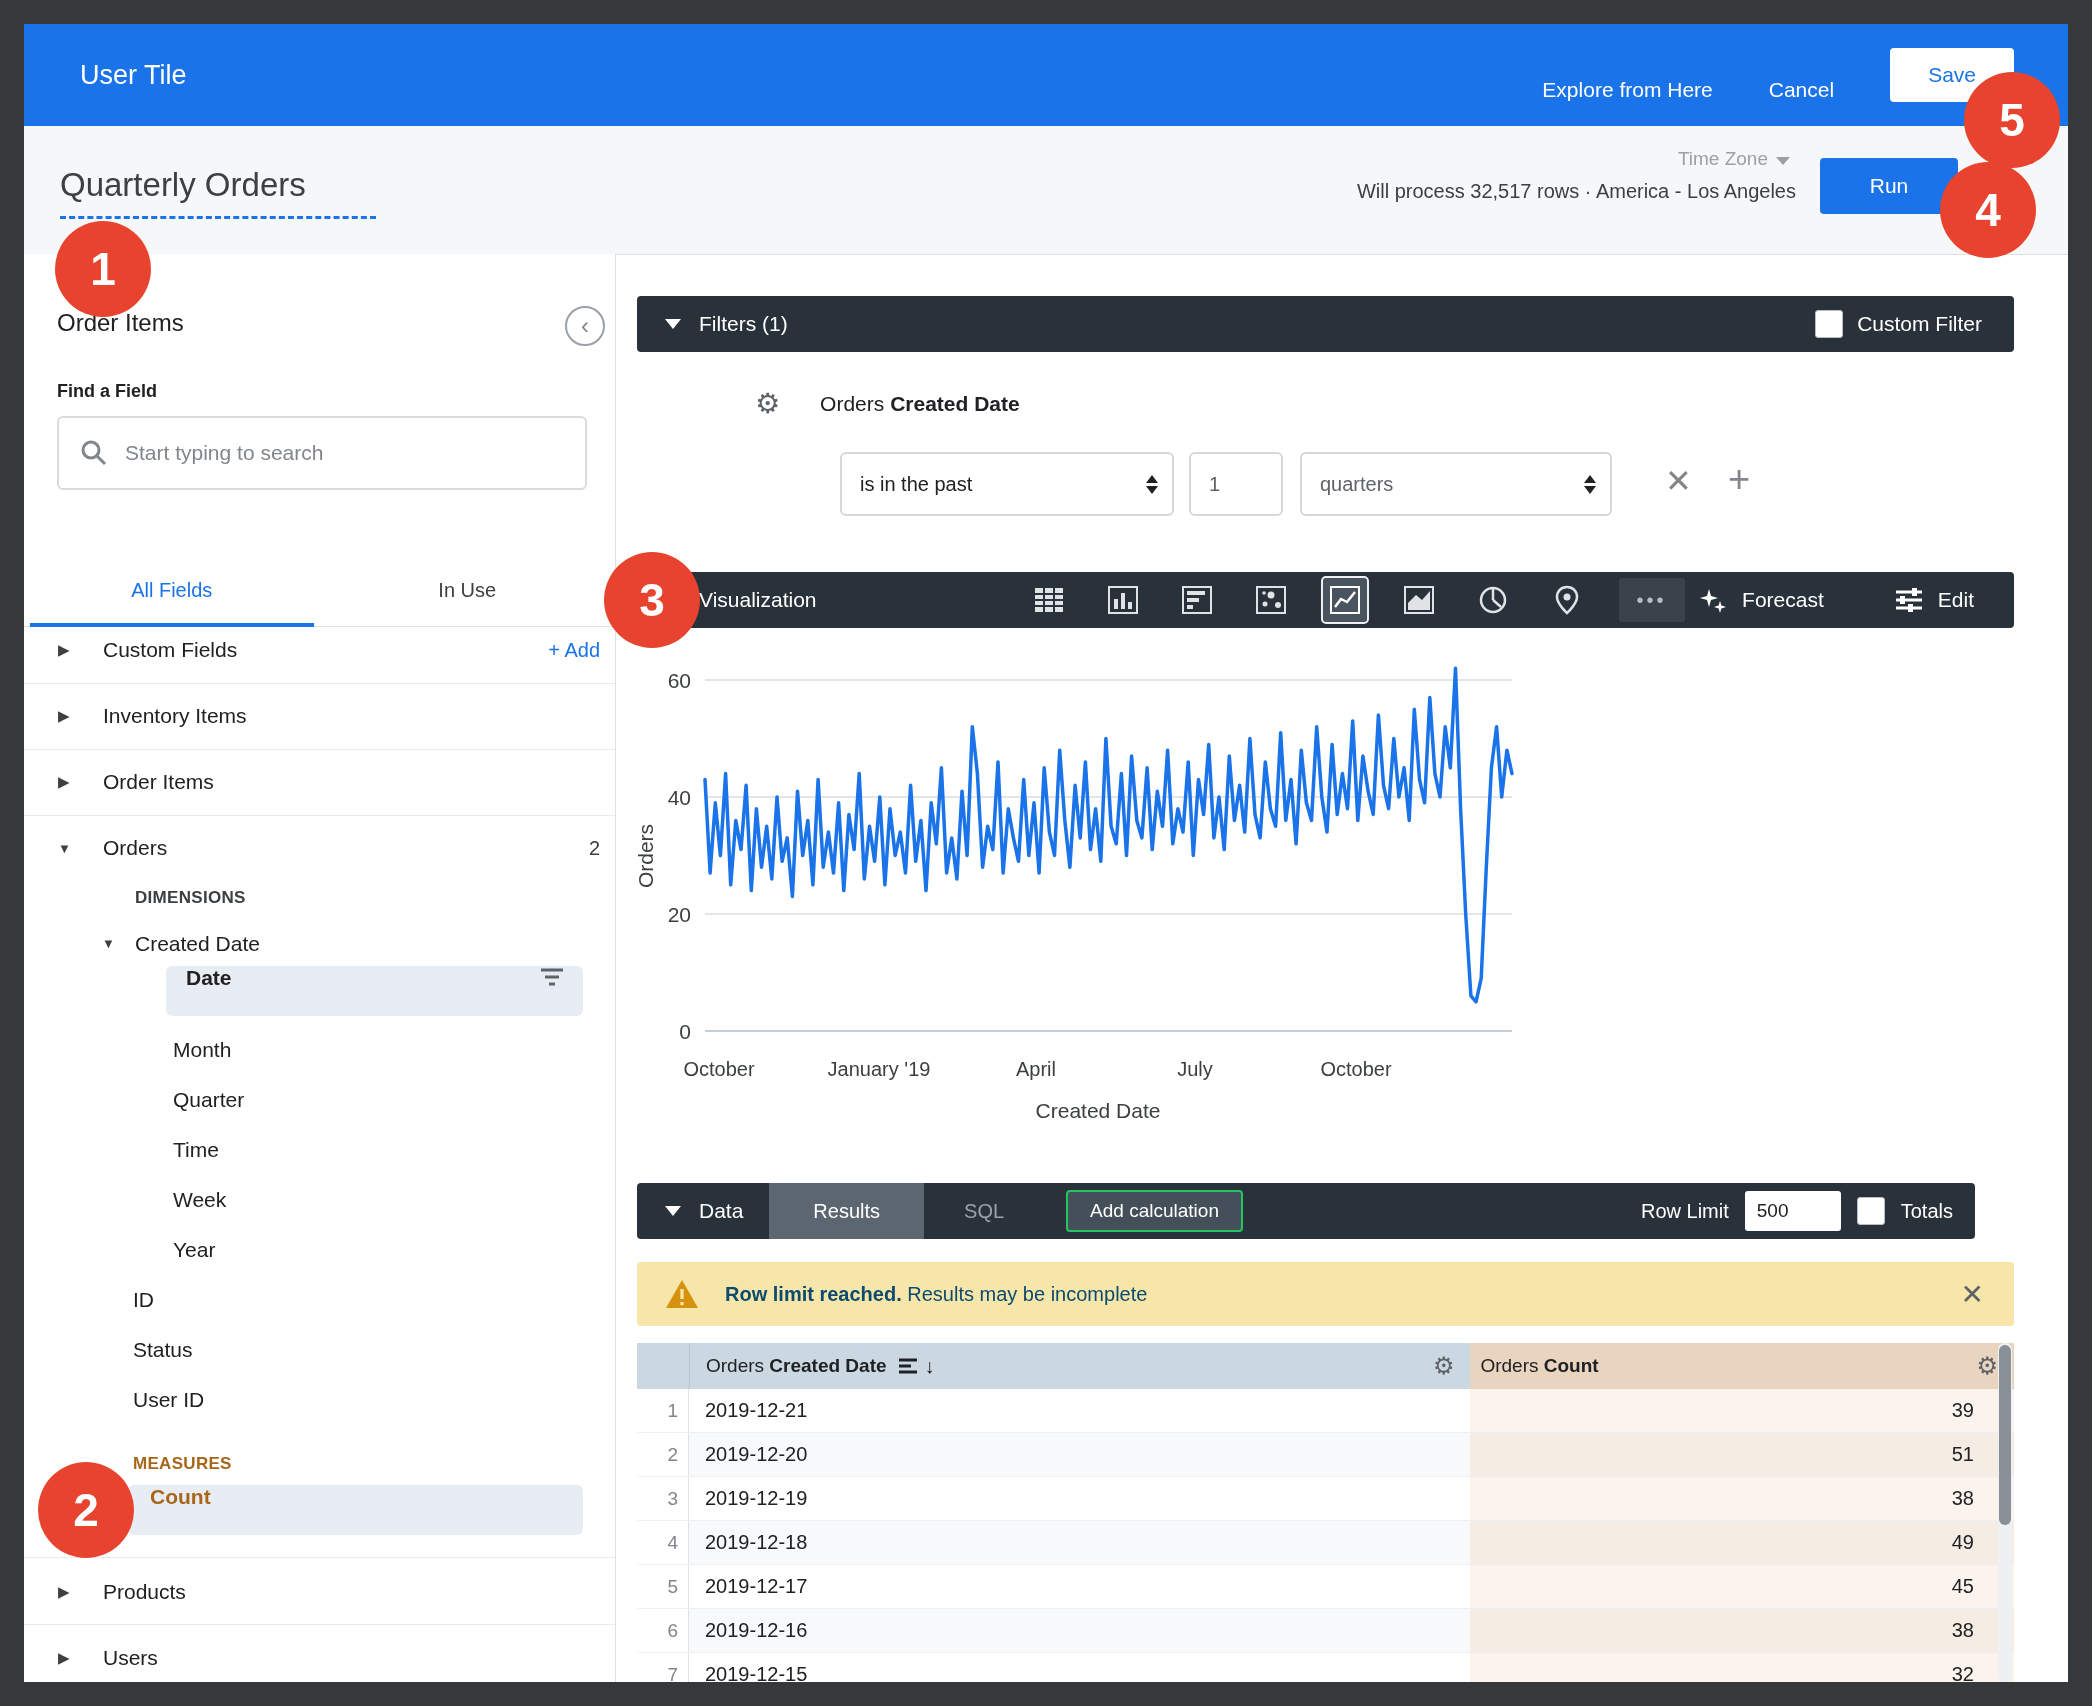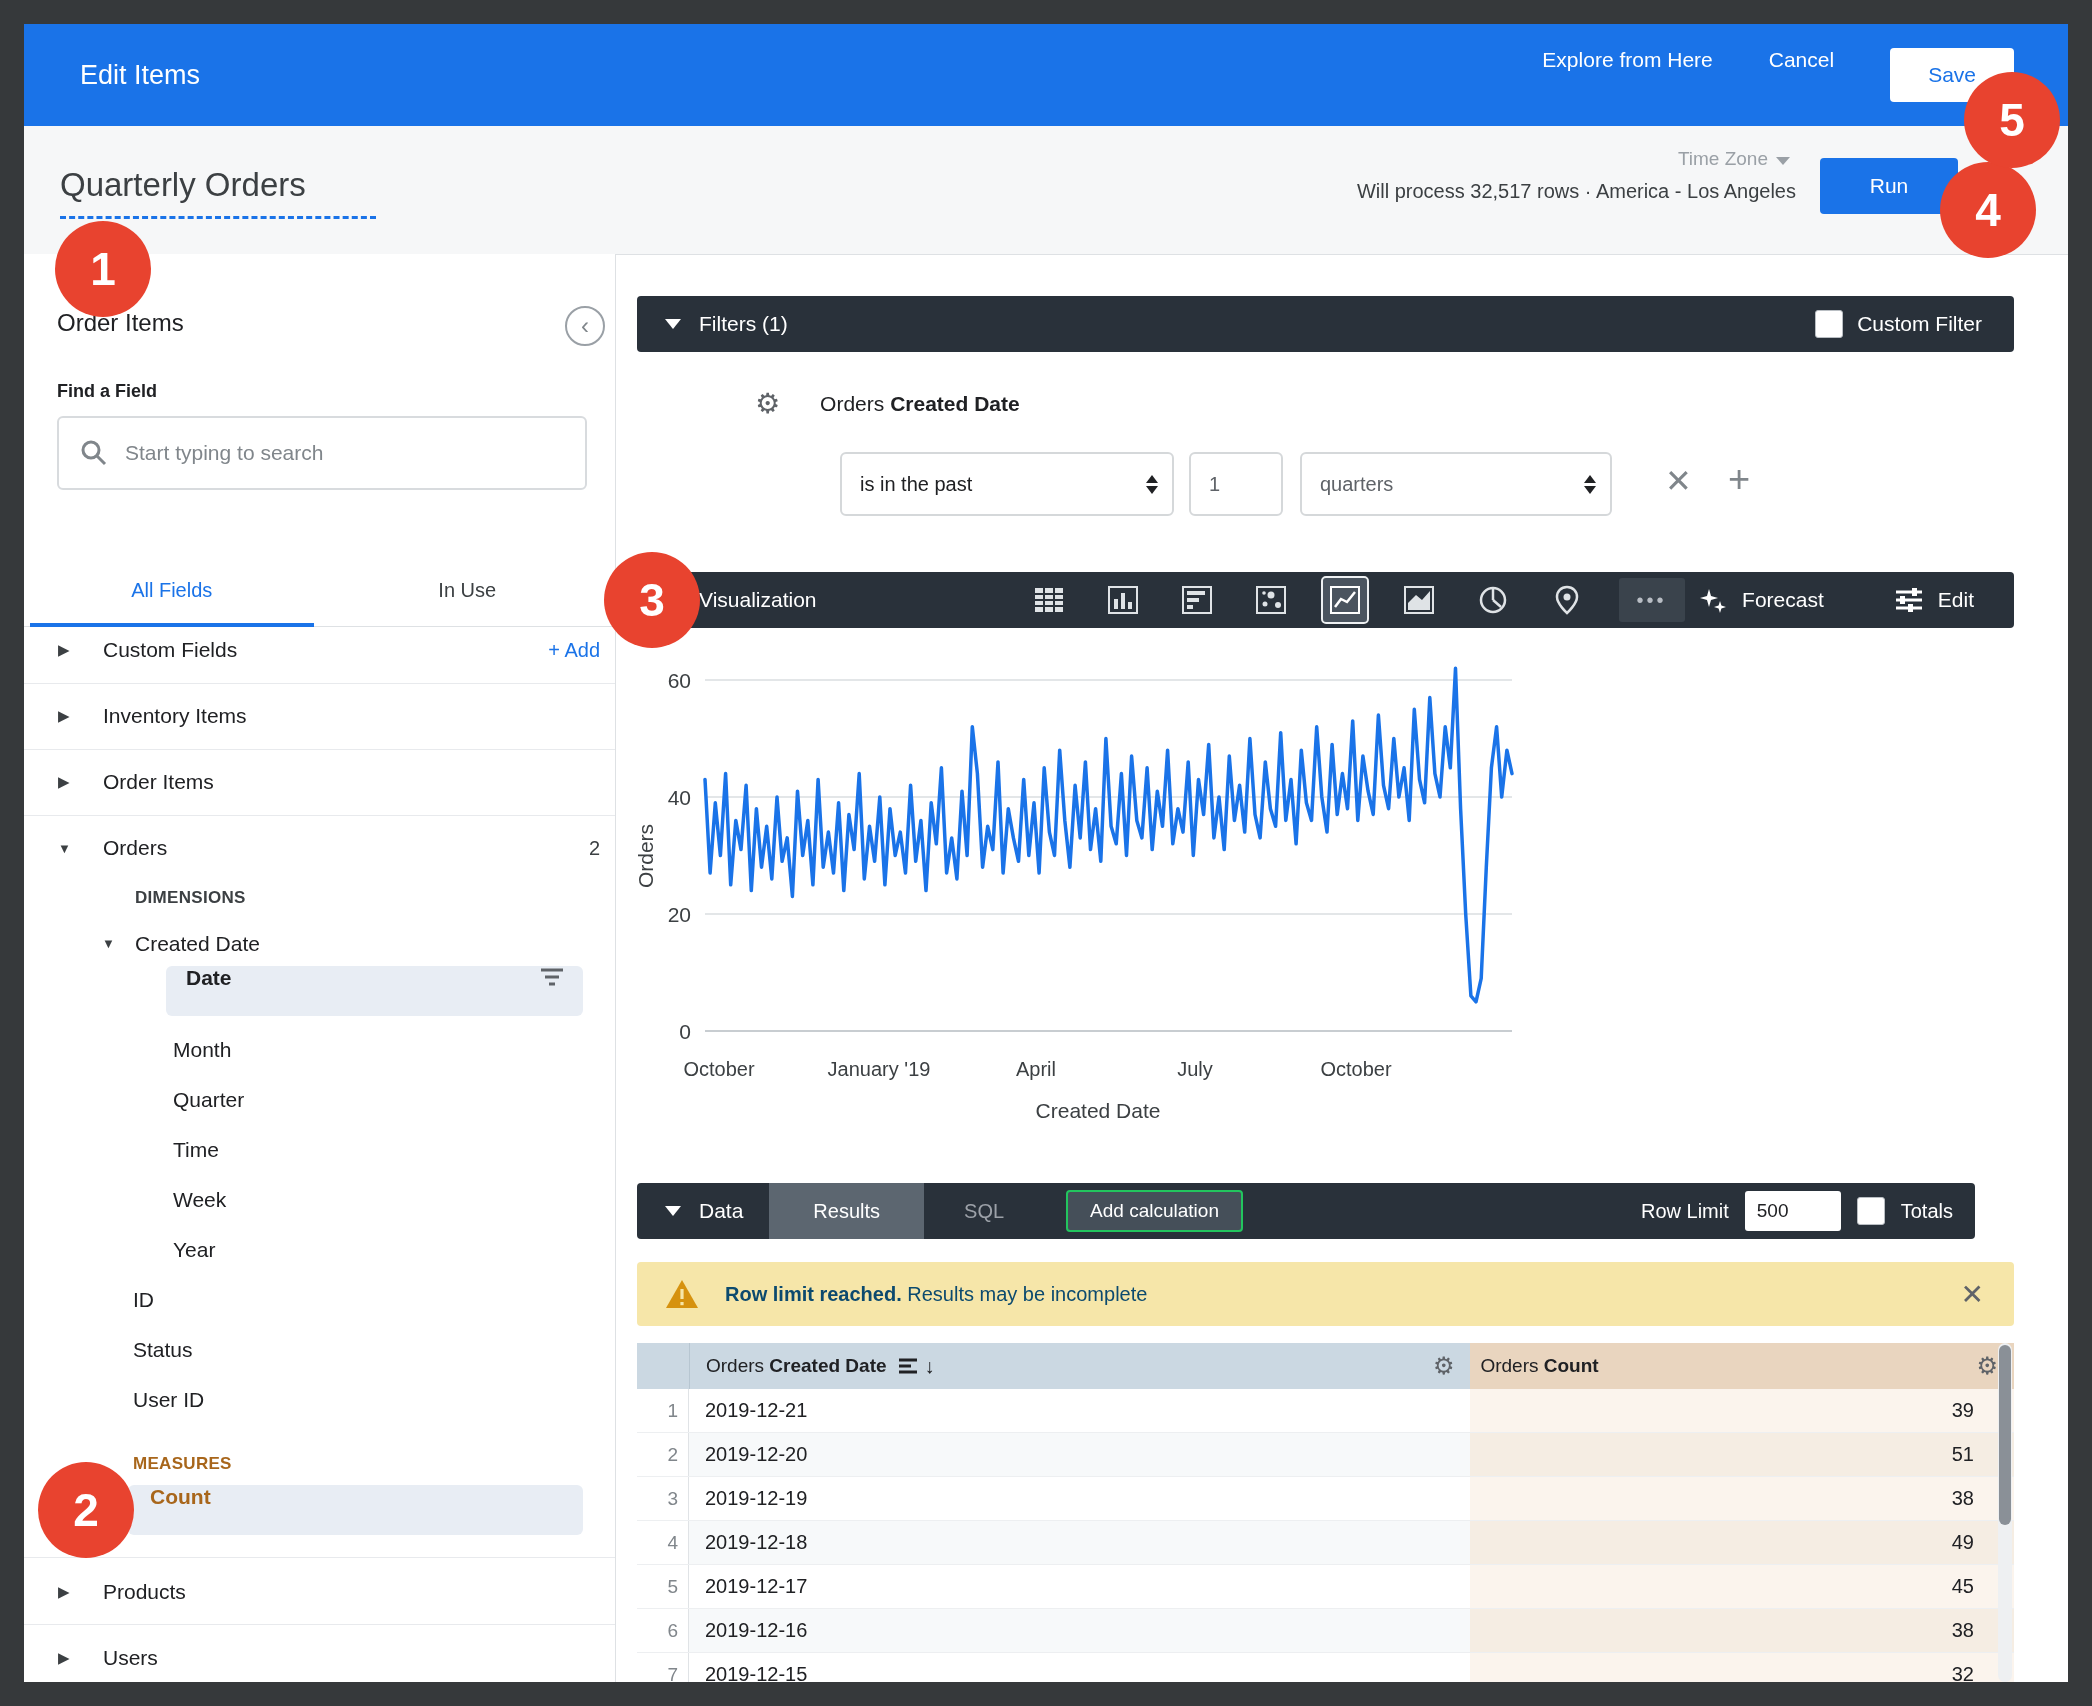--- a/index.html
+++ b/index.html
@@ -4,21 +4,21 @@
 <style>
   html,body{margin:0;padding:0;}
   body{width:2092px;height:1706px;background:#36393B;font-family:"Liberation Sans","DejaVu Sans",sans-serif;color:#202124;}
   .abs{position:absolute;}
   #stage{position:relative;width:2092px;height:1706px;background:#36393B;}
   #window{position:absolute;left:24px;top:24px;width:2044px;height:1658px;background:#ffffff;overflow:hidden;}
 
   
   .topbar{left:0;top:0;width:2044px;height:102px;background:#1A73E8;display:flex;align-items:center;justify-content:space-between;}
   .topbar-title{margin-left:56px;color:#fff;font-size:27px;}
-  .topbar-right{display:flex;align-items:flex-start;gap:56px;margin-right:54px;}
+  .topbar-right{display:flex;align-items:flex-end;gap:56px;margin-right:54px;}
   .topbar-link{color:#fff;font-size:21px;cursor:pointer;}
   .save-btn{background:#fff;color:#1A73E8;font-size:21px;padding:15px 38px;border-radius:4px;}
 
   
   .headerband{left:0;top:102px;width:2044px;height:128px;background:#F6F7F8;border-bottom:1px solid #DEE1E4;}
   .page-title{left:36px;top:40px;font-size:33px;color:#3C4043;border-bottom:3px dashed #1A73E8;padding:0 70px 12px 0;}
   .tz{right:278px;top:22px;color:#9AA0A6;font-size:19px;display:flex;align-items:center;gap:8px;}
   .chev-down{width:0;height:0;border-left:7px solid transparent;border-right:7px solid transparent;border-top:8px solid #9AA0A6;margin-top:3px;}
   .process-note{right:272px;top:54px;font-size:20px;color:#3C4043;}
   .run-btn{left:1796px;top:32px;width:138px;height:56px;background:#1A73E8;color:#fff;font-size:21px;border-radius:4px;display:flex;align-items:center;justify-content:center;}
@@ -108,21 +108,21 @@
   .sort-arrow{font-size:20px;font-weight:700;color:#202124;margin-left:6px;}
   svg text{font-family:"Liberation Sans","DejaVu Sans",sans-serif;}
 </style>
 </head>
 <body>
 
 <div id="stage">
 <div id="window">
 
   <div class="abs topbar">
-    <div class="topbar-title">Edit Items</div>
+    <div class="topbar-title">User Tile</div>
     <div class="topbar-right">
       <div class="topbar-link">Explore from Here</div>
       <div class="topbar-link">Cancel</div>
       <div class="save-btn">Save</div>
     </div>
   </div>
 
   <div class="abs headerband">
     <div class="abs page-title">Quarterly Orders</div>
     <div class="abs tz">

